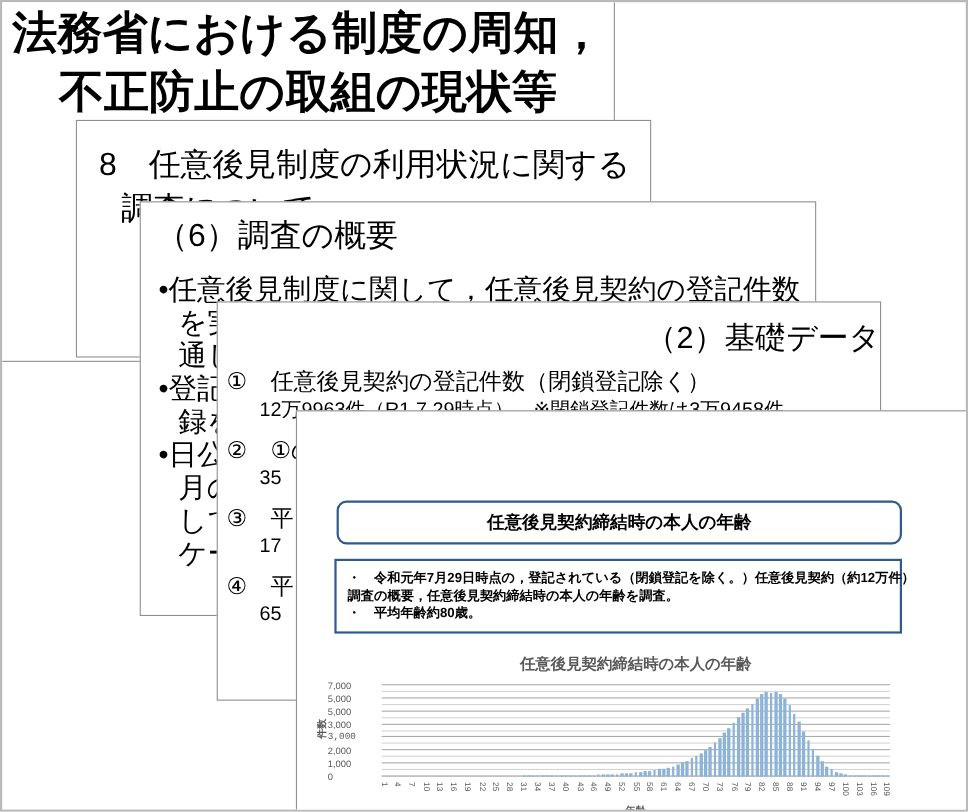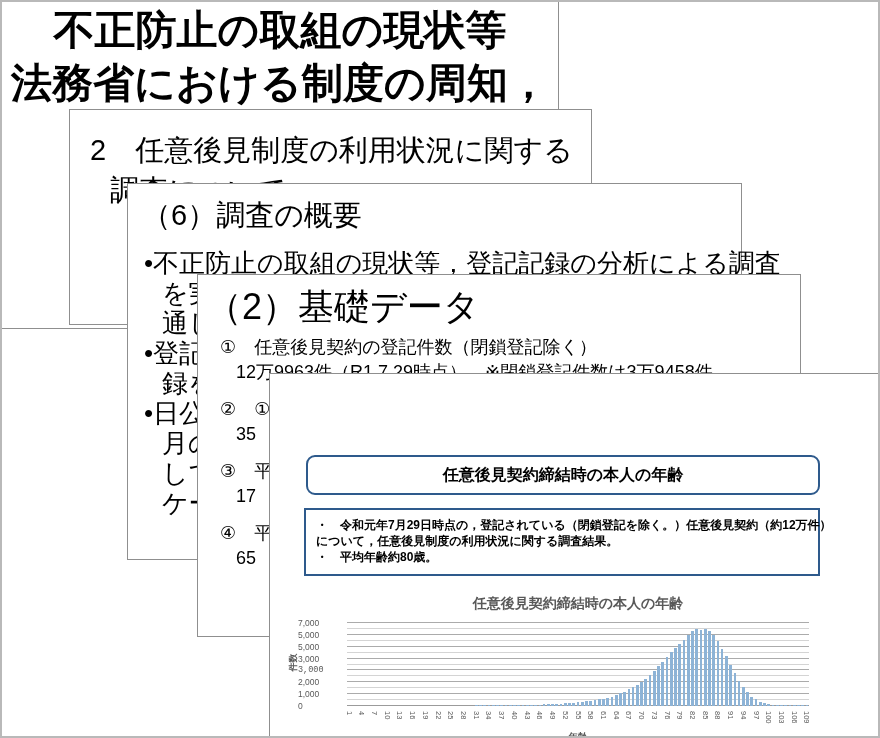--- a/index.html
+++ b/index.html
@@ -17,24 +17,24 @@
   .topic-line1{padding:20px 0 0 20px;font-size:29px;line-height:40px;white-space:nowrap;}
   .topic-line2{padding-left:40px;font-size:29px;line-height:40px;white-space:nowrap;}
   
   #card-survey{left:125px;top:181px;width:615px;height:377px;}
   .survey-heading{padding:12px 0 0 14px;font-size:29px;line-height:38px;white-space:nowrap;}
   .survey-lines{position:absolute;left:0;top:64px;width:100%;}
   .s-line{font-size:26px;line-height:30px;padding-left:34px;white-space:nowrap;}
   .s-line.bullet{padding-left:16px;}
   
   #card-data{left:195px;top:272px;width:604px;height:363px;}
-  .data-heading{padding:12px 0 0 8px;font-size:36px;line-height:40px;white-space:nowrap;}
+  .data-heading{padding:12px 0 0 8px;font-size:28px;line-height:40px;white-space:nowrap;text-align:right;}
   .data-items{position:absolute;left:0;top:60px;width:100%;}
   .d-item{margin-bottom:12px;}
-  .d-line1{padding-left:8px;font-size:18px;line-height:25px;white-space:nowrap;margin-left:14px;}
+  .d-line1{padding-left:8px;font-size:21px;line-height:25px;white-space:nowrap;}
   .d-line2{padding-left:38px;font-size:18px;line-height:25px;white-space:nowrap;}
   
   #card-results{left:267px;top:371px;width:612px;height:365px;}
   .results-heading{padding:10px 0 0 16px;font-size:26px;line-height:36px;white-space:nowrap;}
   .title-box{position:absolute;left:36px;top:81px;width:514px;height:40px;border:2px solid #2e5a8c;
     border-radius:9px;box-sizing:border-box;display:flex;align-items:center;justify-content:center;
     font-size:16px;font-weight:bold;}
   .note-box{position:absolute;left:34px;top:134px;width:516px;height:68px;border:2px solid #2e5a8c;
     box-sizing:border-box;padding:7px 10px 0 10px;font-size:12px;font-weight:bold;line-height:16px;}
   .note-line{white-space:nowrap;}
@@ -52,33 +52,33 @@
     transform-origin:left top;transform:rotate(90deg);line-height:9px;}
   .xlabel{position:absolute;left:77px;top:357px;width:462px;text-align:center;
     font-size:9.5px;font-weight:bold;color:#595959;}
 </style>
 </head>
 <body>
 
 <div class="screen">
 
   <div class="card" id="card-title">
+    <div class="main-title">法務省における制度の周知，</div>
     <div class="main-title">不正防止の取組の現状等</div>
-    <div class="main-title">法務省における制度の周知，</div>
   </div>
 
   <div class="card" id="card-topic">
-    <div class="topic-line1">2　任意後見制度の利用状況に関する</div>
+    <div class="topic-line1">8　任意後見制度の利用状況に関する</div>
     <div class="topic-line2">調査について</div>
   </div>
 
   <div class="card" id="card-survey">
     <div class="survey-heading">（6）調査の概要</div>
     <div class="survey-lines" id="survey-lines">
-        <div class="o-line s-line bullet">•不正防止の取組の現状等，登記記録の分析による調査</div>
+        <div class="o-line s-line bullet">•任意後見制度に関して，任意後見契約の登記件数</div>
         <div class="o-line s-line">を実施。また，日本公証人連合会（日公連）の調査を</div>
         <div class="o-line s-line">通じ</div>
         <div class="o-line s-line bullet">•登記</div>
         <div class="o-line s-line">録を</div>
         <div class="o-line s-line bullet">•日公</div>
         <div class="o-line s-line">月の</div>
         <div class="o-line s-line">して</div>
         <div class="o-line s-line">ケー</div>
       </div>
   </div>
@@ -104,21 +104,21 @@
         </div>
       </div>
   </div>
 
   <div class="card" id="card-results">
     <div class="title-box">
       <span>任意後見契約締結時の本人の年齢</span>
     </div>
     <div class="note-box" id="note-box">
         <div class="note-line">・　令和元年7月29日時点の，登記されている（閉鎖登記を除く。）任意後見契約（約12万件）</div>
-        <div class="note-line">について，任意後見制度の利用状況に関する調査結果。</div>
+        <div class="note-line">調査の概要，任意後見契約締結時の本人の年齢を調査。</div>
         <div class="note-line">・　平均年齢約80歳。</div>
       </div>
     <div class="chart-title">任意後見契約締結時の本人の年齢</div>
     <div class="ylabel-rot">件数</div>
     <div class="plot" id="plot">
         <div class="gridline axisline" style="bottom: 0px;"></div>
         <div class="gridline" style="bottom: 5.92857px;"></div>
         <div class="gridline major" style="bottom: 11.8571px;"></div>
         <div class="gridline" style="bottom: 17.7857px;"></div>
         <div class="gridline major" style="bottom: 23.7143px;"></div>

